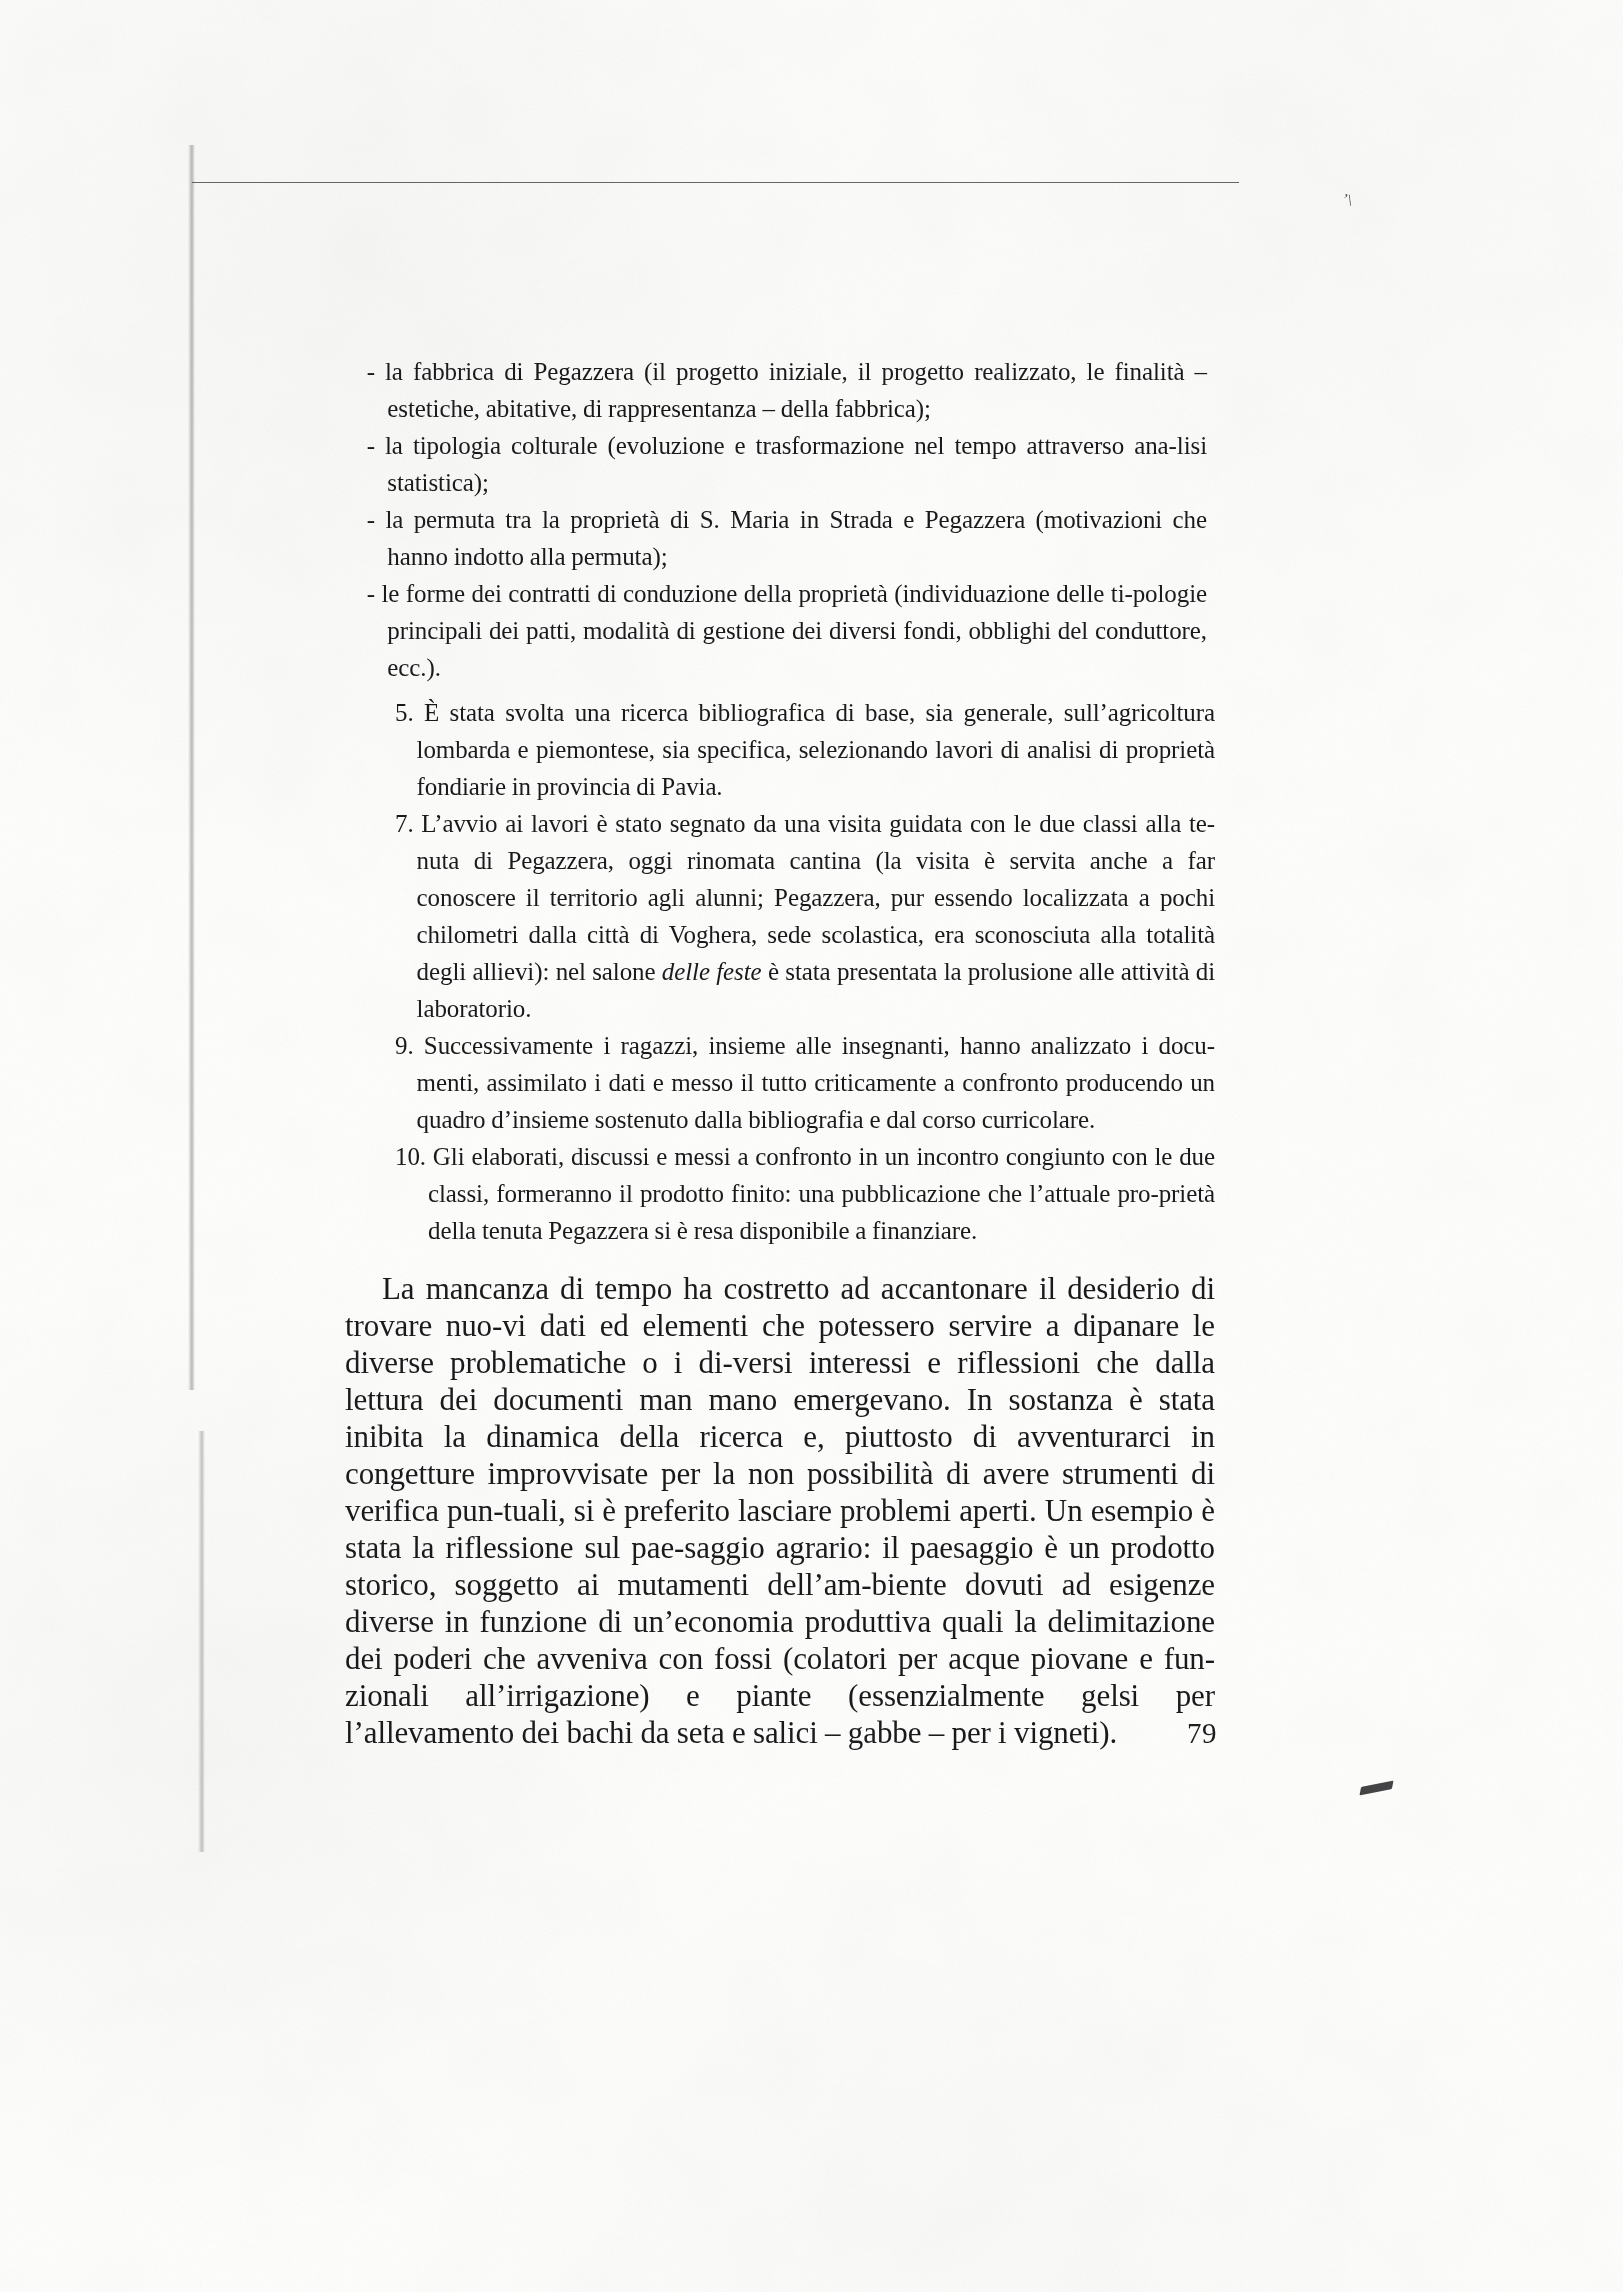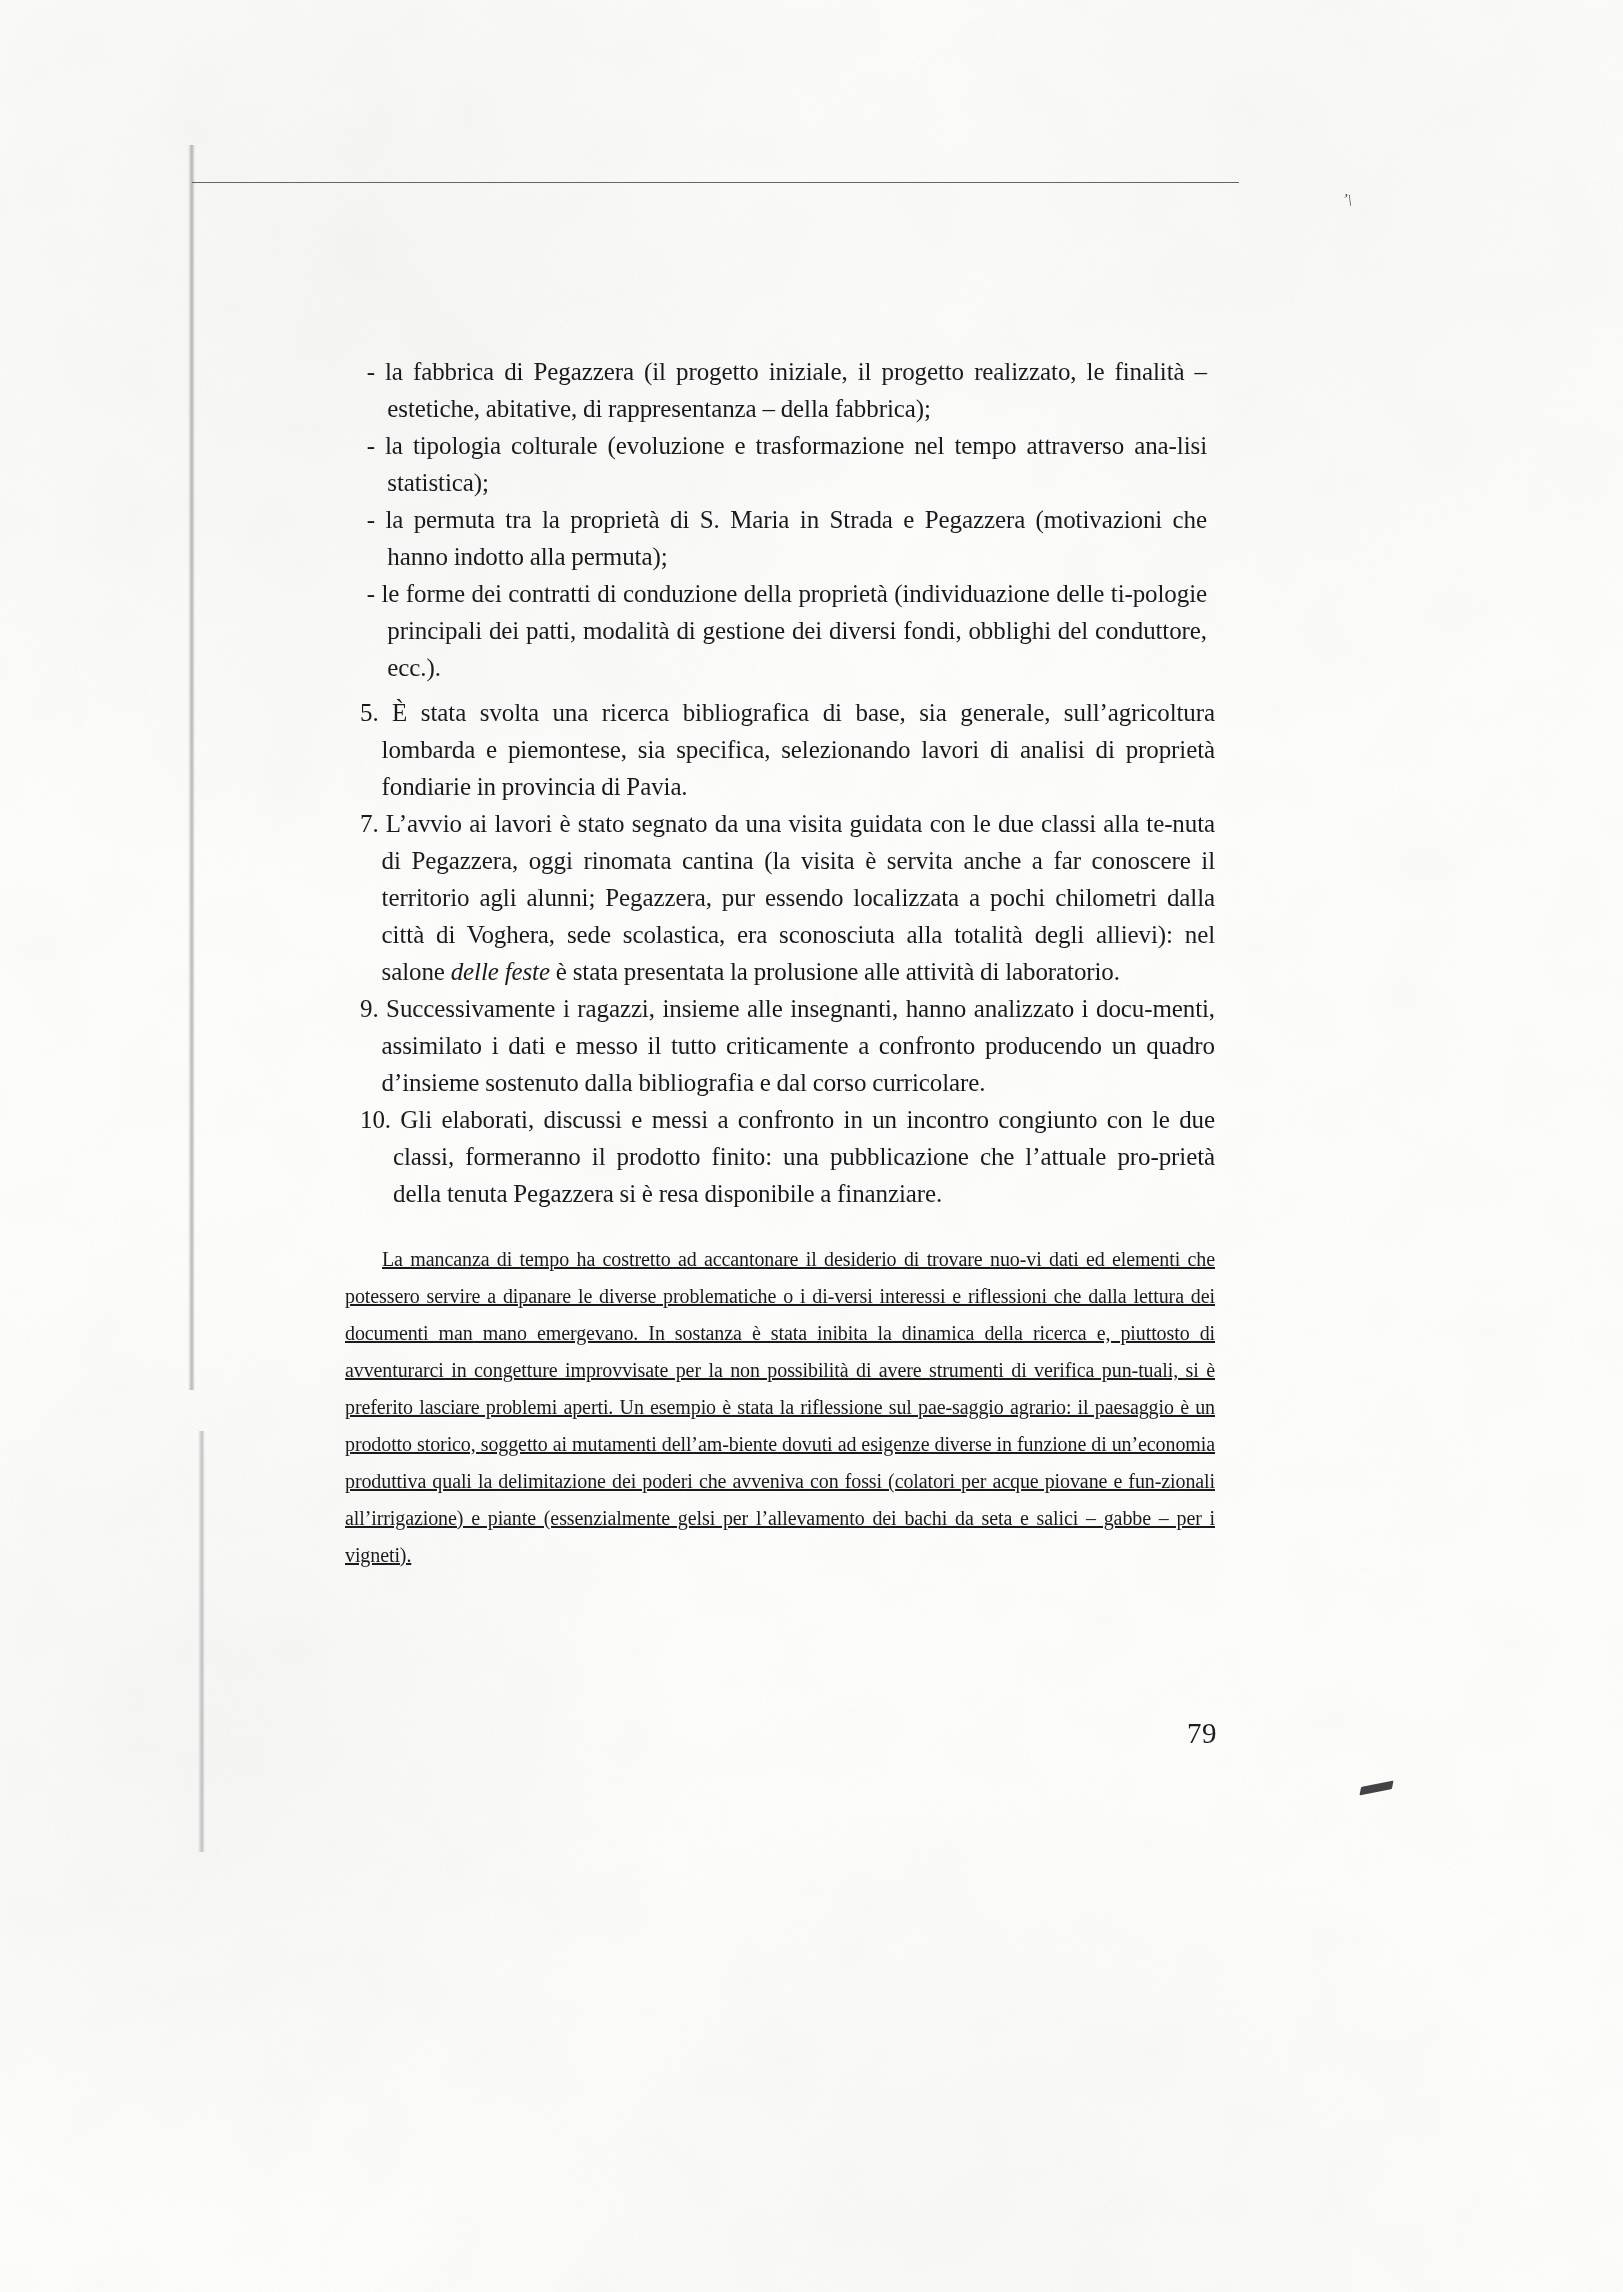--- a/index.html
+++ b/index.html
@@ -114,42 +114,41 @@
     text-indent: -20.6px;
     padding-left: 20.6px;
     margin: 0 0 0 13.7px;
     text-align: justify;
     letter-spacing: -0.1px;
     word-spacing: -0.3px;
   }
   .num-item {
     font-size: 25px;
     line-height: 37px;
-    margin: 0 0 0 15px;
+    margin: 0 0 0 50px;
     text-indent: -21.6px;
     padding-left: 21.6px;
     text-align: justify;
     letter-spacing: -0.1px;
     word-spacing: -0.3px;
   }
   .num-item.wide-indent {
     text-indent: -33px;
     padding-left: 33px;
   }
   .num-item:last-child { }
 
   .para {
-    font-size: 20px;
+    font-size: 31px;
     line-height: 37px;
     text-align: justify;
     text-indent: 37px;
     letter-spacing: -0.1px;
     word-spacing: -0.3px;
-    margin: 29px 0 0 0;
-    text-decoration: underline;
+    margin: 21px 0 0 0;
   }
   .it { font-style: italic; }
 
   
   .page-number {
     position: absolute;
     left: 1187px;
     top: 1719px;
     font-size: 29px;
     line-height: 1;

